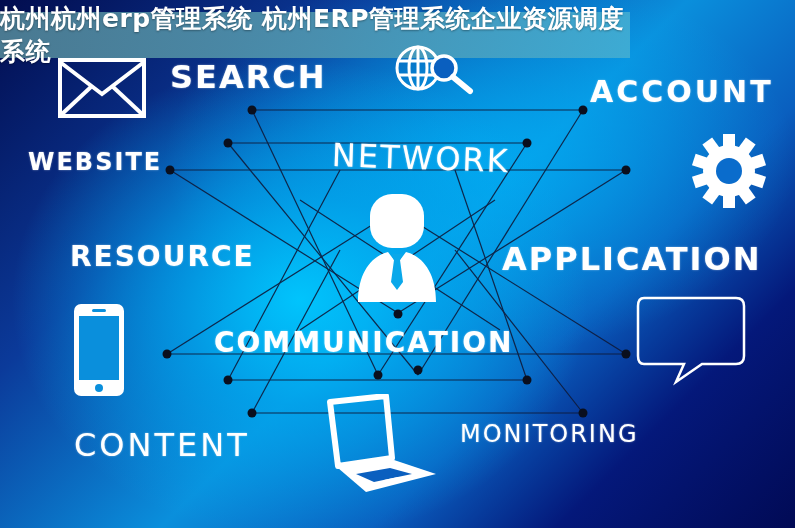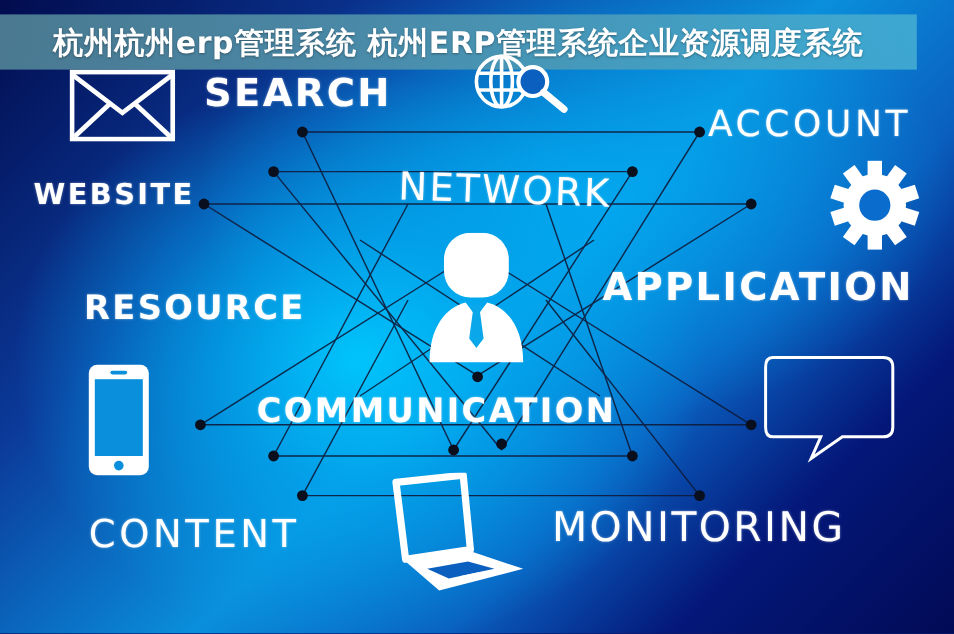--- a/index.html
+++ b/index.html
@@ -10,21 +10,21 @@
     }
     .scene {
       position: absolute; left: 0; top: 0; width: 795px; height: 528px;
       background:
         radial-gradient(ellipse 360px 300px at 300px 300px, rgba(0,200,255,0.95) 0%, rgba(0,170,240,0.7) 35%, rgba(0,120,210,0.0) 80%),
         radial-gradient(ellipse 420px 260px at 480px 160px, rgba(0,175,245,0.8) 0%, rgba(0,140,225,0.0) 75%),
         linear-gradient(135deg, #020c4e 0%, #0b3a9a 28%, #0a8fdc 52%, #0a5fbf 68%, #04187a 82%, #010a55 100%);
     }
     svg.net { position: absolute; left: 0; top: 0; }
     .banner {
-      position: absolute; left: 0; top: 12px; width: 764px; height: 46px;
+      position: absolute; left: 0; top: 12px; width: 630px; height: 46px;
       background: linear-gradient(90deg, rgba(80,130,150,0.92) 0%, rgba(80,150,175,0.9) 50%, rgba(70,175,210,0.85) 100%);
       display: flex; align-items: center; justify-content: center;
     }
     .banner-title {
       color: #ffffff; font-weight: bold; font-size: 25px; letter-spacing: 0.5px;
       text-shadow: 0 1px 2px rgba(0,0,0,0.35);
       font-family: "DejaVu Sans", sans-serif;
     }
     .word {
       position: absolute; color: #ffffff; font-weight: bold;
@@ -143,20 +143,20 @@
 </svg>
 
 <svg class="icon" style="left:326px;top:394px" width="116" height="100" viewBox="0 0 116 100">
   <path d="M4,8 L60,2 L66,64 L12,72 Z" fill="none" stroke="#fff" stroke-width="6" stroke-linejoin="round"></path>
   <path d="M12,74 L68,66 L110,80 L40,98 Z" fill="#fff"></path>
   <path d="M30,80 L64,74 L86,80 L48,88 Z" fill="#0a5fbf"></path>
   <path d="M58,86 L72,83 L78,87 L64,90 Z" fill="#fff"></path>
 </svg>
 
 <div class="word" style="left:170px;top:58px;font-size:32px;">Search</div>
-<div class="word" style="left:590px;top:86px;font-size:30px;font-weight:normal;letter-spacing:3px;">Account</div>
+<div class="word" style="left:590px;top:74px;font-size:30px;font-weight:bold;letter-spacing:3px;">Account</div>
 <div class="word" style="left:28px;top:148px;font-size:24px;">Website</div>
 <div class="word" style="left:332px;top:136px;font-size:32px;font-weight:normal;transform:rotate(2deg);">Network</div>
 <div class="word" style="left:70px;top:240px;font-size:28px;">Resource</div>
-<div class="word" style="left:502px;top:220px;font-size:32px;">Application</div>
+<div class="word" style="left:502px;top:240px;font-size:32px;">Application</div>
 <div class="word" style="left:214px;top:326px;font-size:28px;">Communication</div>
 <div class="word" style="left:74px;top:426px;font-size:32px;font-weight:normal;letter-spacing:3px;">Content</div>
-<div class="word" style="left:460px;top:420px;font-size:34px;font-weight:normal;letter-spacing:2px;text-align:center;">Monitoring</div>
+<div class="word" style="left:460px;top:420px;font-size:24px;font-weight:normal;letter-spacing:2px;text-align:center;">Monitoring</div>
 
 </body></html>

